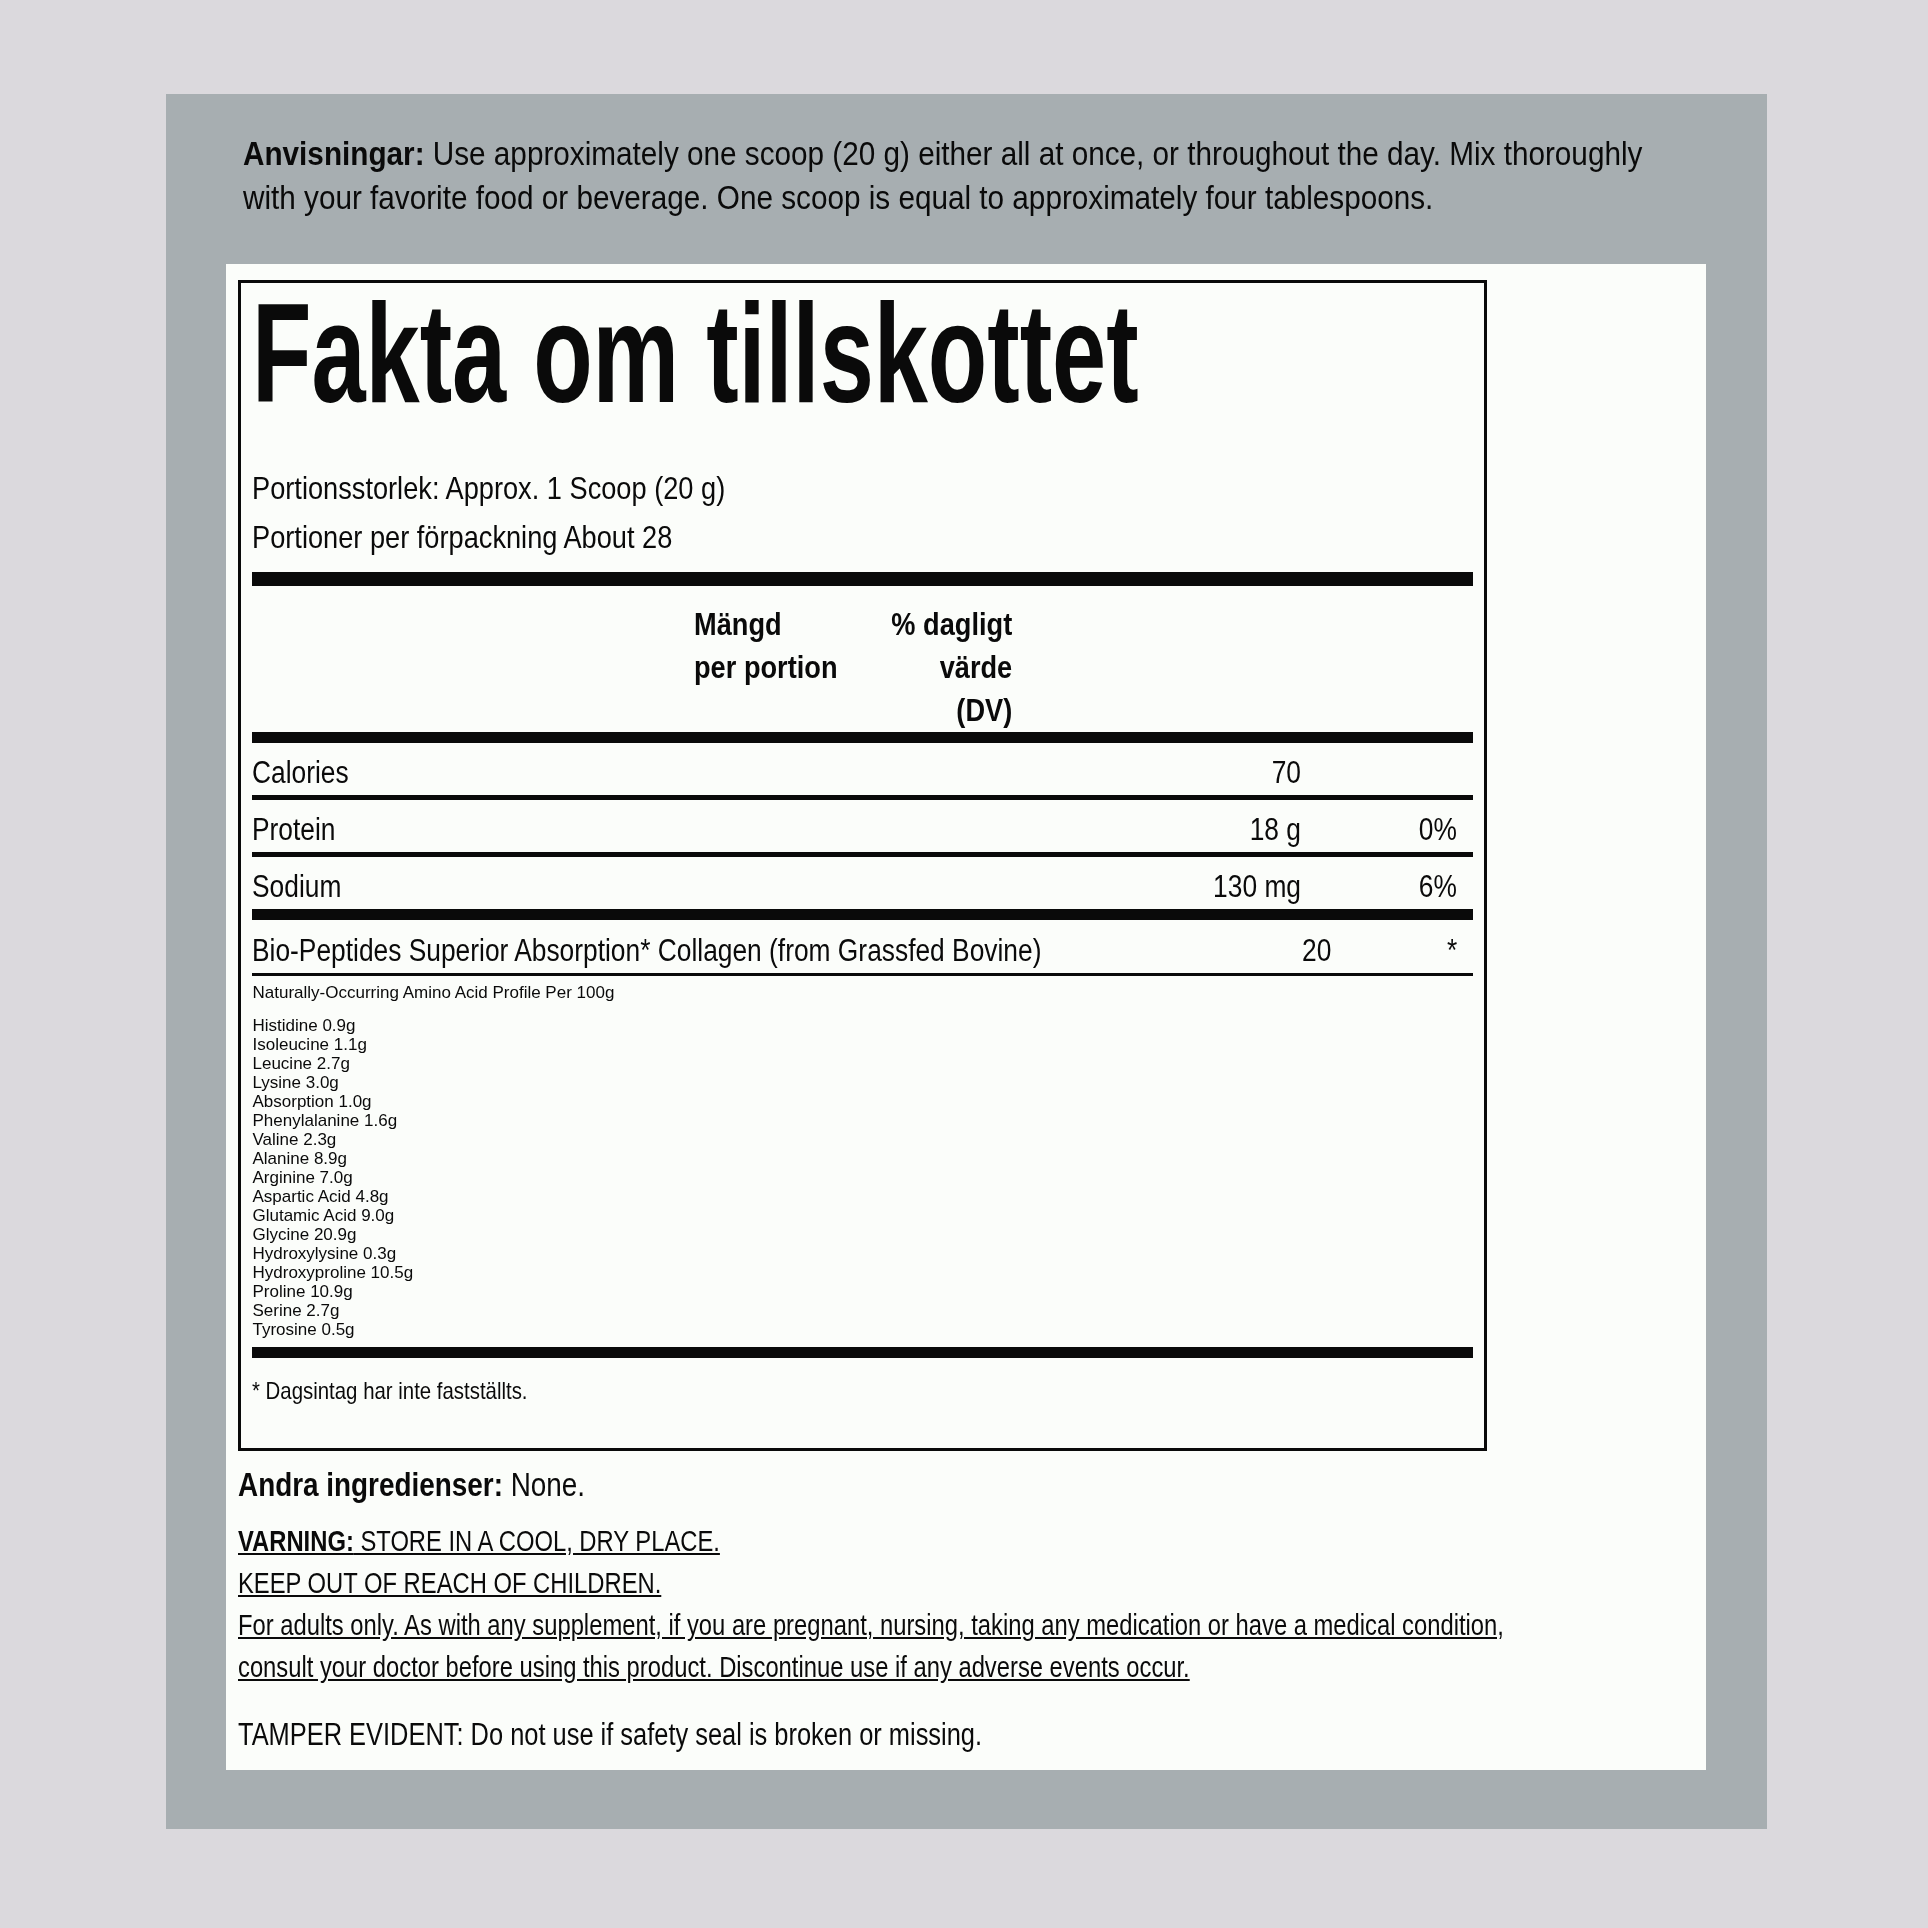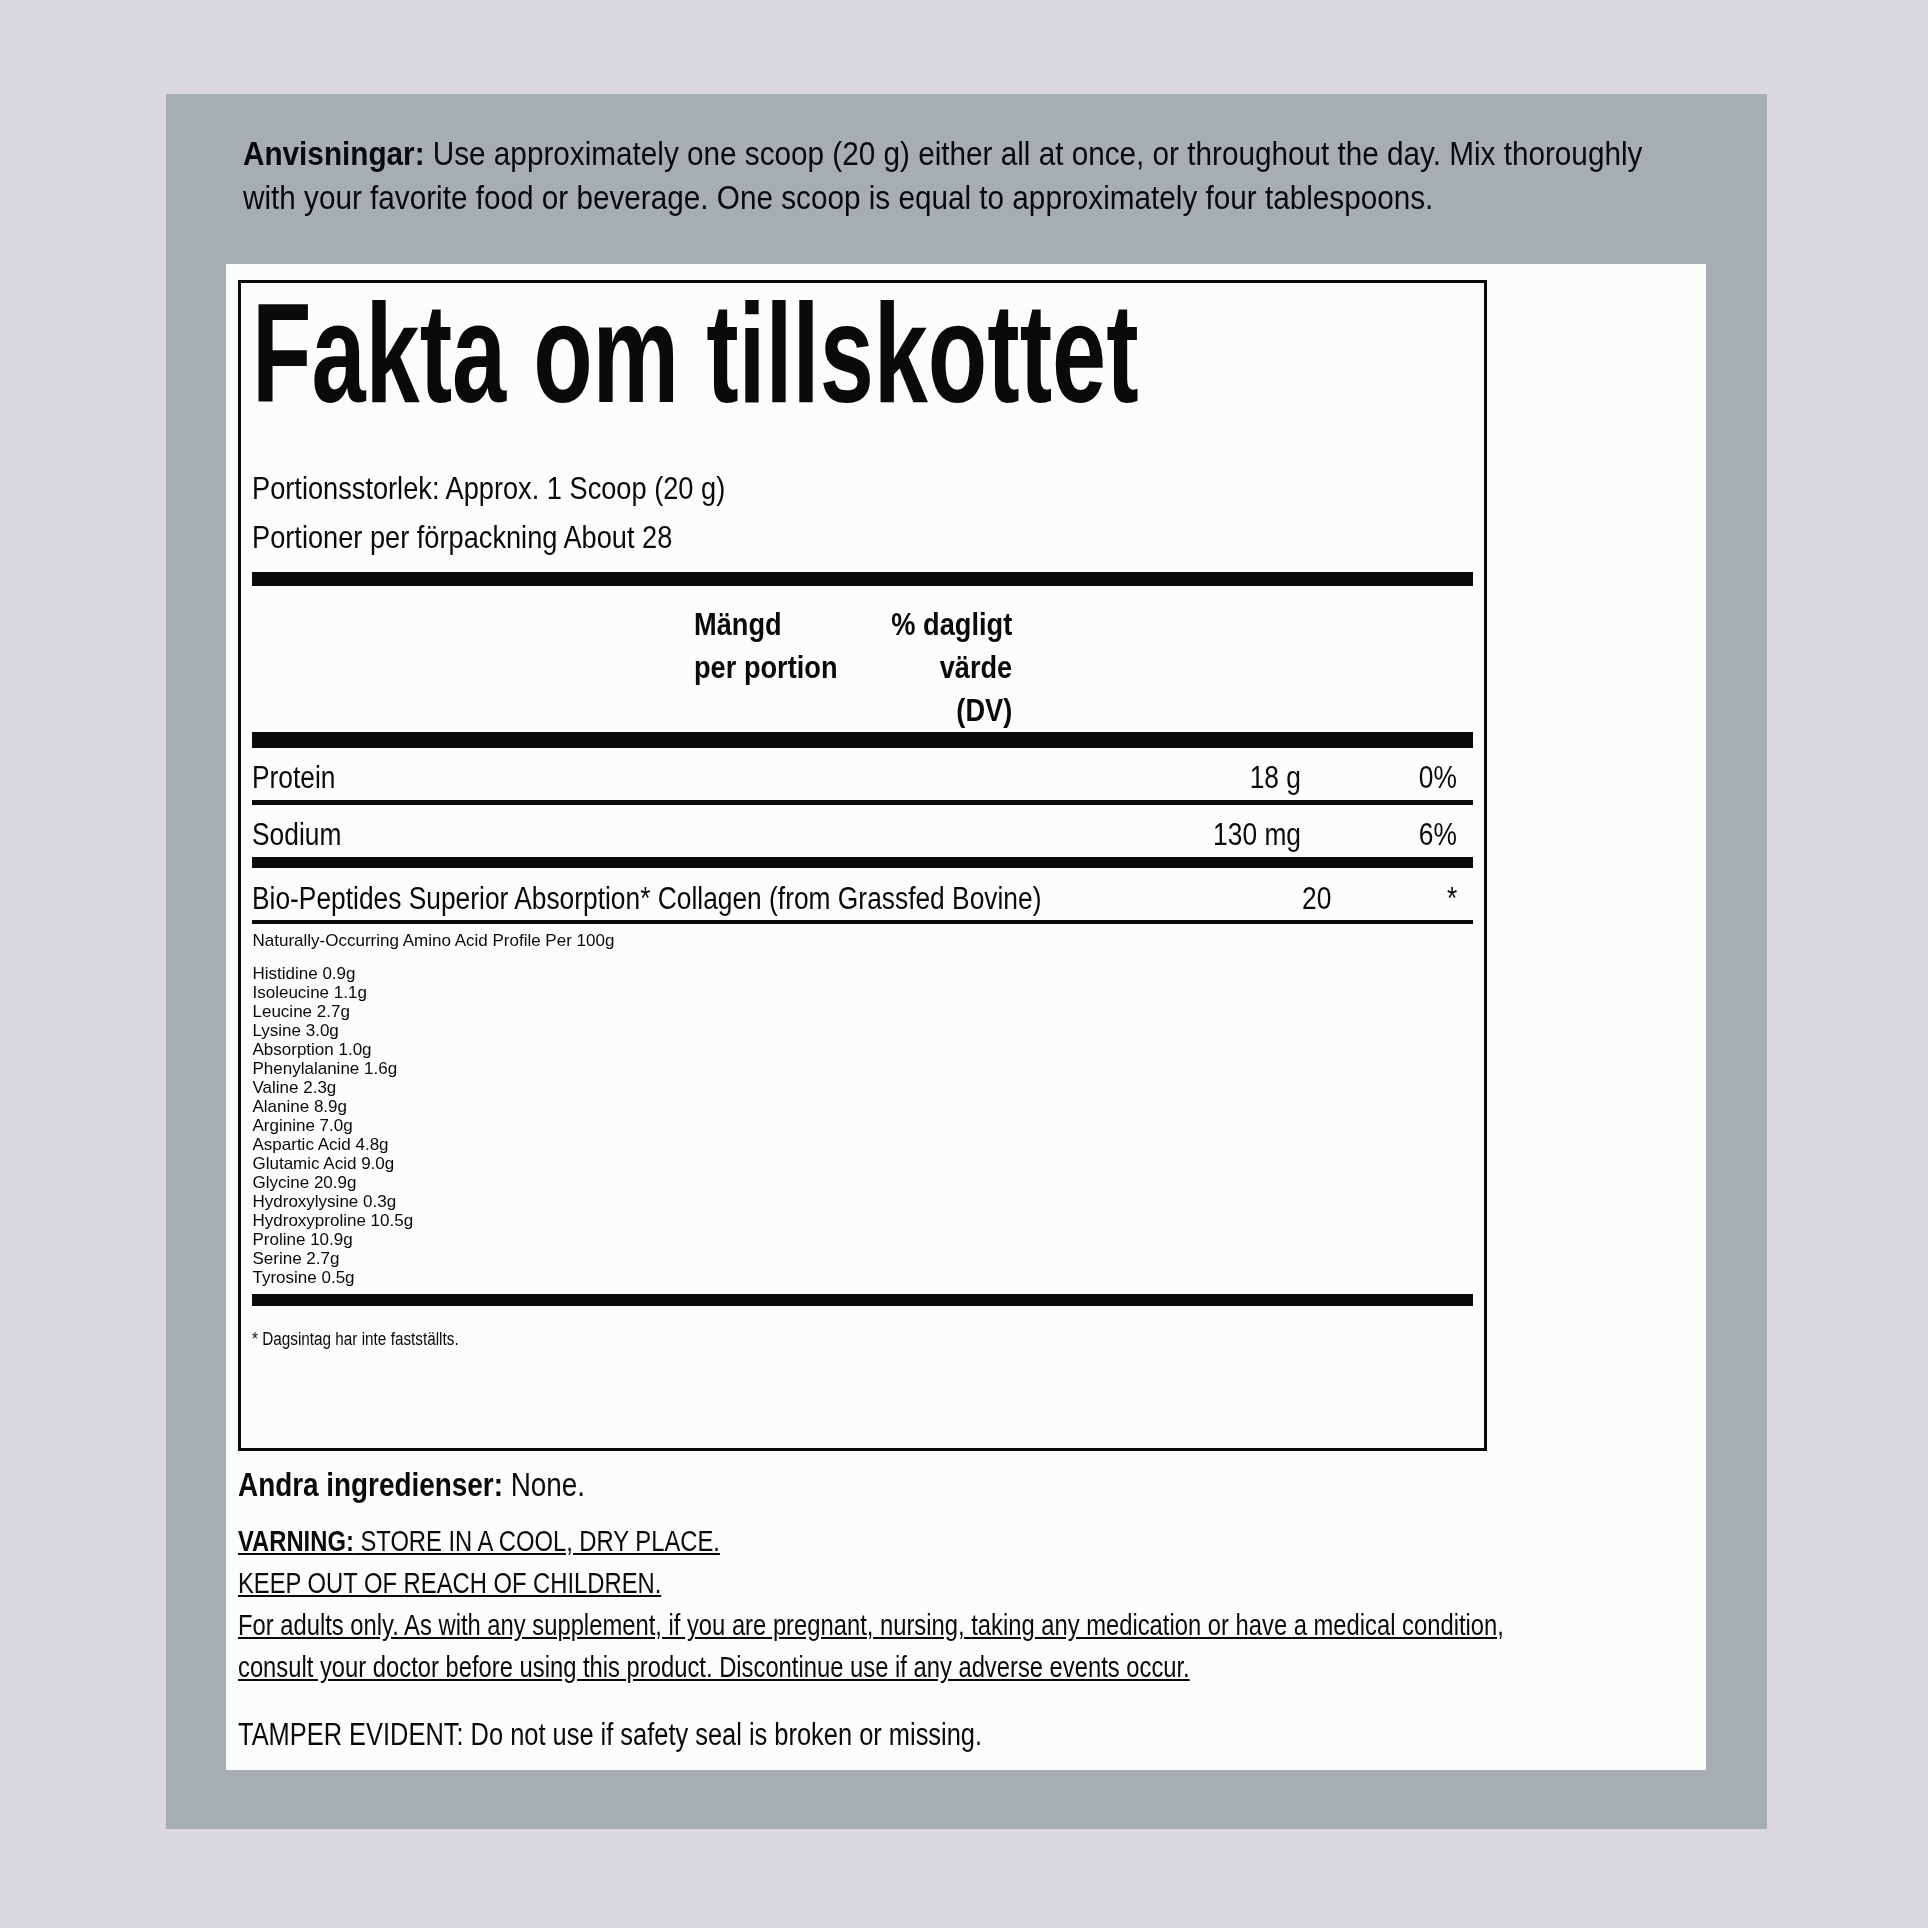--- a/index.html
+++ b/index.html
@@ -54,21 +54,21 @@
   .row{display:flex;font-size:31px;line-height:41px;padding:9.4px 0 1.9px;}
   .row .nm{flex:1;transform:scaleX(.85);transform-origin:0 50%;white-space:nowrap;}
   .row .amt{width:188px;text-align:right;transform:scaleX(.85);transform-origin:100% 50%;white-space:nowrap;}
   .row .dv{width:153px;padding-right:19px;text-align:right;transform:scaleX(.85);transform-origin:100% 50%;white-space:nowrap;}
   .div-thin{height:4.7px;background:var(--ink);}
   .div-hair{height:3.8px;background:var(--ink);}
   .amino-head{font-size:17px;line-height:21px;margin-top:5.6px;}
   .amino-list{margin-top:13px;font-size:17px;}
   .amino-list div{line-height:19px;height:19px;}
   .bar-amino{height:11.3px;margin-top:7.5px;background:var(--ink);}
-  .footnote{font-size:18px;line-height:36px;margin-top:15px;}
+  .footnote{font-size:24px;line-height:36px;margin-top:15px;}
   .footnote span{display:inline-block;transform:scaleX(.85);transform-origin:0 50%;white-space:nowrap;}
   
   .other{margin:13px 0 0 12.2px;font-size:34px;line-height:41px;}
   .warn{margin:15px 0 0 12.2px;font-size:29px;line-height:42px;text-decoration:underline;}
   .warn-first,.warn-lines div,.other-inner,.tamper-inner{
     transform:scaleX(.82);transform-origin:0 50%;white-space:nowrap;
   }
   .tamper{margin:26px 0 0 12.2px;font-size:31px;line-height:41px;}
   b{font-weight:bold;}
 </style>
@@ -99,20 +99,25 @@
         </div>
         <div class="hdr-right">
           <div>% dagligt</div>
           <div>värde</div>
           <div>(DV)</div>
         </div>
       </div>
 
       <div class="bar bar-md"></div>
 
+      <div class="row">
+        <span class="nm">Calories</span>
+        <span class="amt">70</span>
+        <span class="dv"></span>
+      </div>
       <div class="div-thin"></div>
 
       <div class="row">
         <span class="nm">Protein</span>
         <span class="amt">18 g</span>
         <span class="dv">0%</span>
       </div>
       <div class="div-thin"></div>
 
       <div class="row">

